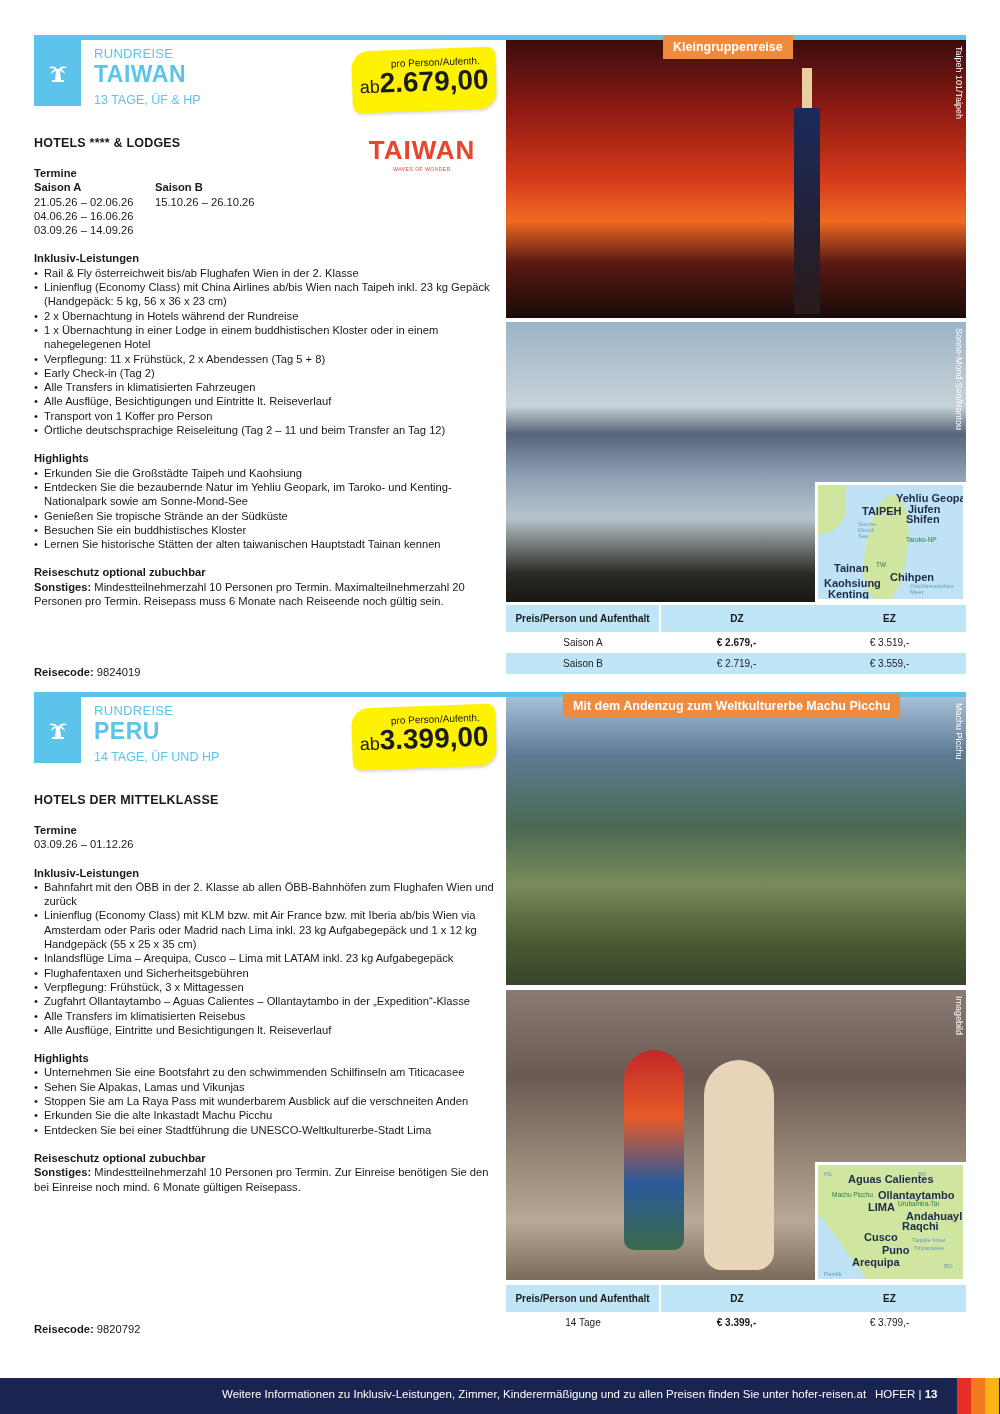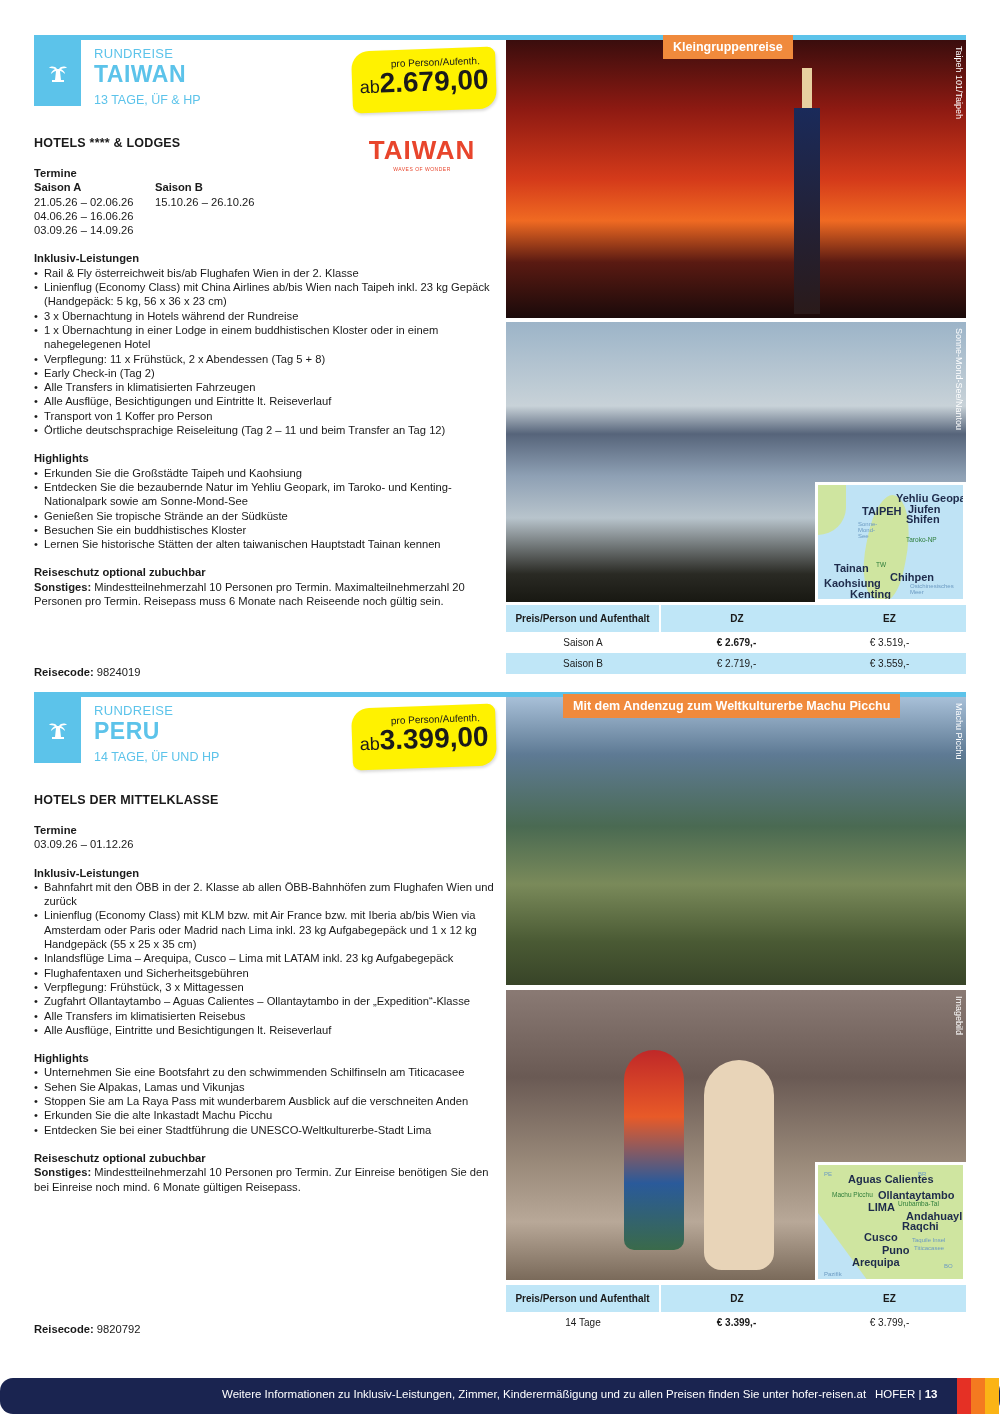--- a/index.html
+++ b/index.html
@@ -37,21 +37,21 @@
   .map .land { position: absolute; background: #cfe5a0; }
   .map .lbl { position: absolute; font-size: 11px; color: #1e2b4b; font-weight: bold; white-space: nowrap; }
   .map .lbl.small { font-size: 6px; color: #6b9ac2; font-weight: normal; }
   .map .lbl.green { color: #2e7d3a; font-size: 6.5px; font-weight: normal; }
   .price-table { position: absolute; left: 472px; width: 460px; font-size: 10px; border-collapse: collapse; }
   .price-table th { background: #bfe6f7; height: 27px; font-weight: bold; }
   .price-table th:first-child { border-right: 2px solid #fff; }
   .price-table td { height: 21px; text-align: center; }
   .price-table tr.alt td { background: #bfe6f7; }
   .price-table .bold { font-weight: bold; }
-  .footer { position: absolute; left: 0; top: 1378px; width: 1000px; height: 36px; background: #1a2450; color: #fff; font-size: 11.5px; border-radius: 13px; }
+  .footer { position: absolute; left: 0; top: 1378px; width: 1000px; height: 36px; background: #1a2450; color: #fff; font-size: 11.5px; }
   .footer .info { position: absolute; left: 222px; top: 10px; }
   .footer .brand { position: absolute; left: 875px; top: 10px; }
   .footer .brand b { font-weight: bold; }
   .footer .stripes { position: absolute; left: 957px; top: 0; height: 36px; display: flex; }
   .footer .stripes div { width: 14px; height: 36px; }
 </style>
 </head>
 <body>
 
 <section class="offer" style="top:35px;height:650px;">
@@ -93,21 +93,21 @@
             <h4>Saison B</h4>
             <div>15.10.26 – 26.10.26</div>
           </div>
         </div>
       </div>
       <div class="section">
         <h4>Inklusiv-Leistungen</h4>
         <ul>
           <li>Rail &amp; Fly österreichweit bis/ab Flughafen Wien in der 2. Klasse</li>
           <li>Linienflug (Economy Class) mit China Airlines ab/bis Wien nach Taipeh inkl. 23 kg Gepäck (Handgepäck: 5 kg, 56 x 36 x 23 cm)</li>
-          <li>3 x Übernachtung in Hotels während der Rundreise</li>
+          <li>2 x Übernachtung in Hotels während der Rundreise</li>
           <li>1 x Übernachtung in einer Lodge in einem buddhistischen Kloster oder in einem nahegelegenen Hotel</li>
           <li>Verpflegung: 11 x Frühstück, 2 x Abendessen (Tag 5 + 8)</li>
           <li>Early Check-in (Tag 2)</li>
           <li>Alle Transfers in klimatisierten Fahrzeugen</li>
           <li>Alle Ausflüge, Besichtigungen und Eintritte lt. Reiseverlauf</li>
           <li>Transport von 1 Koffer pro Person</li>
           <li>Örtliche deutschsprachige Reiseleitung (Tag 2 – 11 und beim Transfer an Tag 12)</li>
         </ul>
       </div>
       <div class="section">
@@ -146,21 +146,21 @@
     <span class="lbl" style="left:78px;top:7px;">Yehliu Geopark</span>
     <span class="lbl" style="left:44px;top:20px;">TAIPEH</span>
     <span class="lbl" style="left:90px;top:18px;">Jiufen</span>
     <span class="lbl" style="left:88px;top:28px;">Shifen</span>
     <span class="lbl small" style="left:40px;top:36px;width:22px;white-space:normal;">Sonne-Mond-See</span>
     <span class="lbl green" style="left:88px;top:51px;">Taroko-NP</span>
     <span class="lbl green" style="left:58px;top:76px;">TW</span>
     <span class="lbl" style="left:16px;top:77px;">Tainan</span>
     <span class="lbl" style="left:72px;top:86px;">Chihpen</span>
     <span class="lbl" style="left:6px;top:92px;">Kaohsiung</span>
-    <span class="lbl" style="left:32px;top:103px;text-align:right;">Kenting</span>
+    <span class="lbl" style="left:10px;top:103px;text-align:right;">Kenting</span>
     <span class="lbl small" style="left:92px;top:98px;width:56px;white-space:normal;">Ostchinesisches Meer</span>
   </div>
 
   <table class="price-table" style="top:570px;">
     <tbody>
         <tr>
       <th style="width:154px;">Preis/Person und Aufenthalt</th>
       <th>DZ</th>
       <th>EZ</th>
     </tr>

